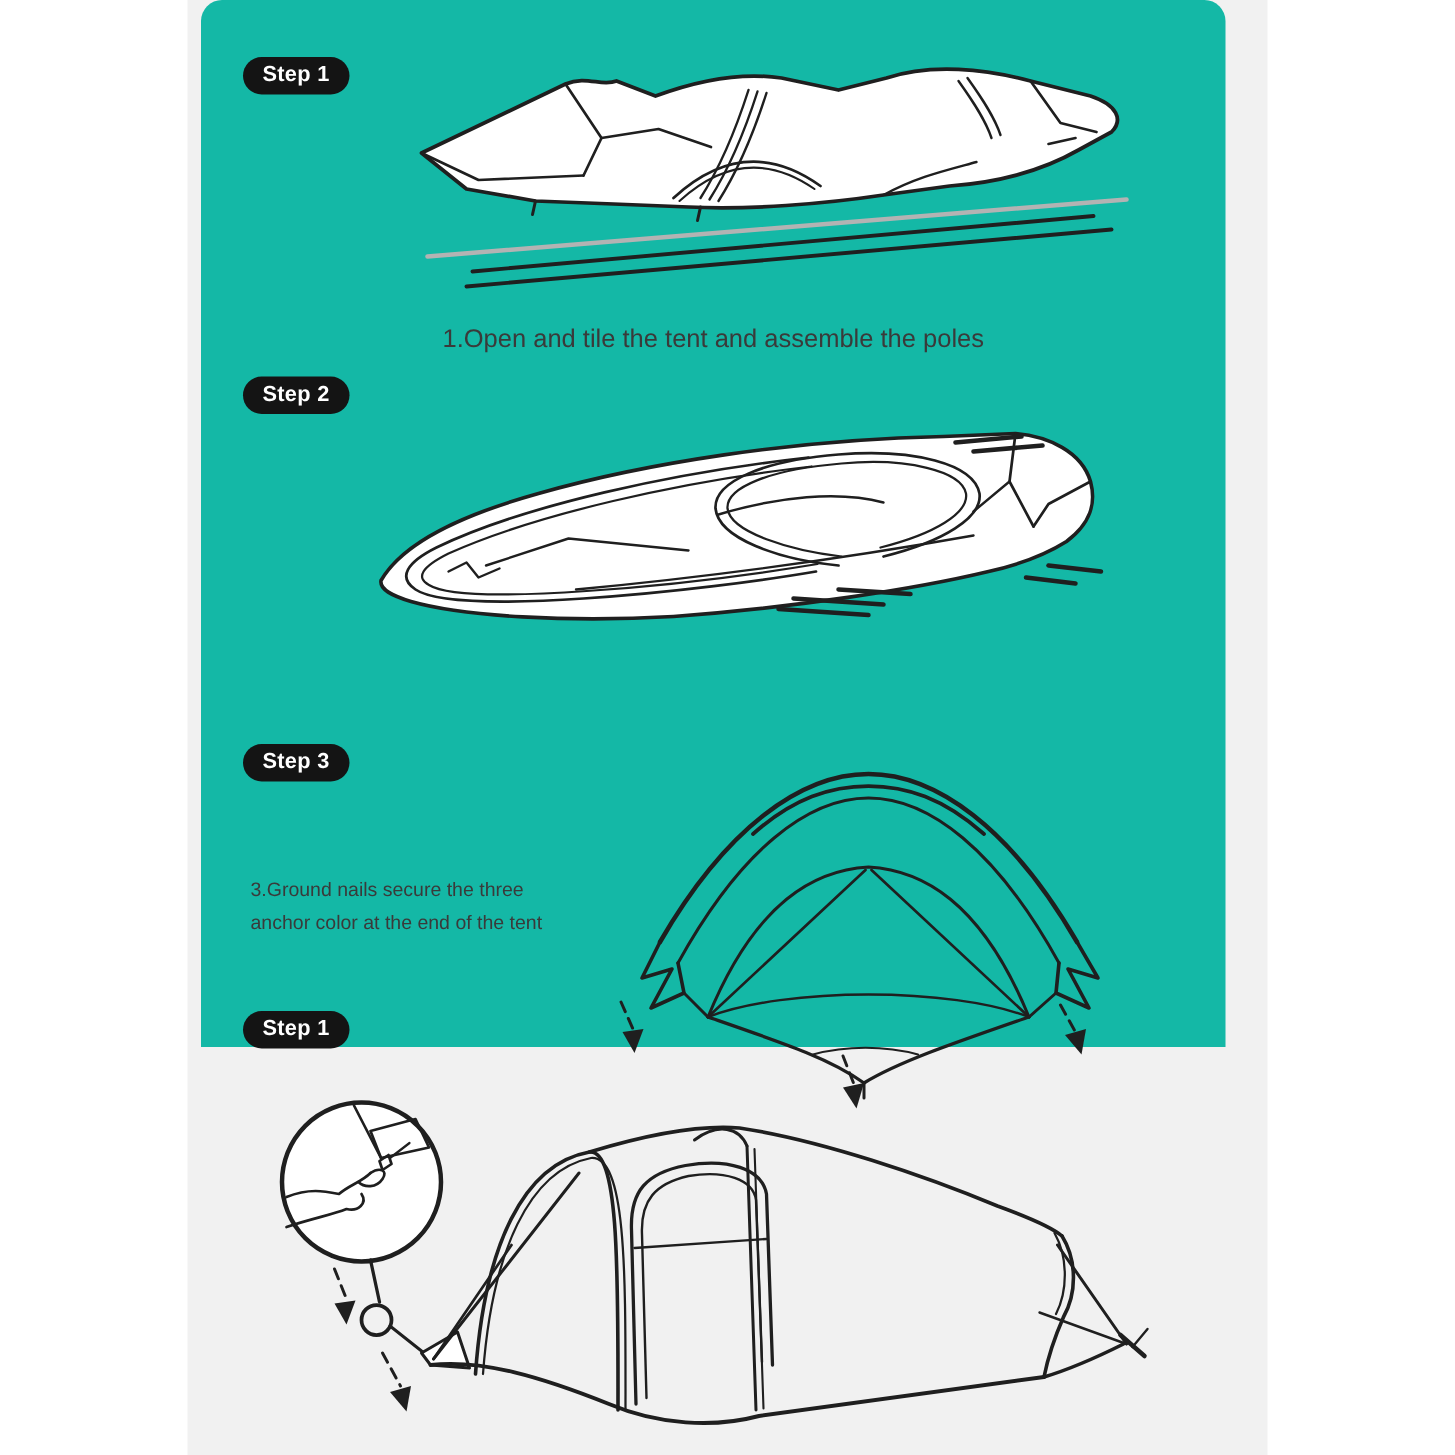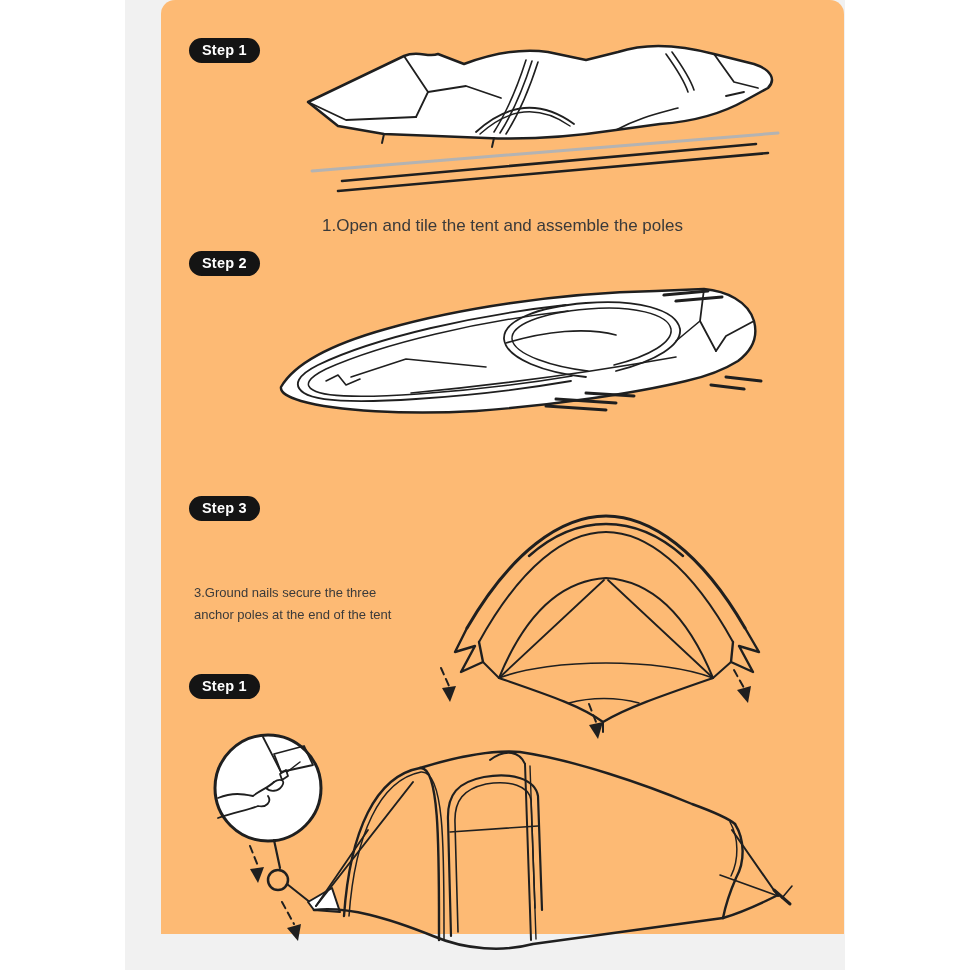--- a/index.html
+++ b/index.html
@@ -7,22 +7,22 @@
     width:970px;height:970px;position:relative;overflow:hidden;
     background:#ffffff;
     font-family:"Liberation Sans","DejaVu Sans",sans-serif;
     color:#3a3a3a;
   }
   .gutter-band{
     position:absolute;left:125px;top:0;width:720px;height:970px;
     background:#f1f1f1;
   }
   .content-card{
-    position:absolute;left:161px;top:0;width:683px;height:934px;
-    background:#fdba74;border-radius:14px 14px 0 0;
+    position:absolute;left:134px;top:0;width:683px;height:698px;
+    background:#14b8a6;border-radius:14px 14px 0 0;
   }
   .step-badge{
     position:absolute;
     background:#141414;color:#ffffff;
     font-weight:bold;font-size:14.5px;line-height:25px;
     padding:0 13px;border-radius:13px;
     letter-spacing:0.2px;
   }
   .caption{
     position:absolute;left:0;width:100%;
@@ -102,21 +102,21 @@
       <path class="ln" stroke-width="3" d="M470,96 L505,100"></path>
       <path class="ln" stroke-width="3" d="M455,104 L488,108"></path>
     </g>
   </svg>
 
 
   <div class="step-badge" style="left:28px;top:496px;">Step 3</div>
 
   <div class="side-caption" style="left:33px;top:582px;">
     <div>3.Ground nails secure the three</div>
-    <div>anchor poles at the end of the tent</div>
+    <div>anchor color at the end of the tent</div>
   </div>
 
   <svg style="left:260px;top:500px;" width="370" height="245" viewBox="0 0 370 245">
     <g>
       <path class="ln" stroke-width="3" d="M46,128 C90,52 140,16 185,16 C230,16 280,52 324,128"></path>
       <path class="ln" stroke-width="2" d="M58,142 C100,66 145,32 185,32 C225,32 270,66 312,142"></path>
       <path class="ln" stroke-width="2.5" d="M108,56 C135,32 160,24 185,24 C210,24 235,32 262,56"></path>
       <path class="ln" stroke-width="2.4" d="M46,128 L34,152 L54,146 L40,172 L62,162 L58,142"></path>
       <path class="ln" stroke-width="2.4" d="M324,128 L338,152 L318,146 L332,172 L310,162 L312,142"></path>
       <path class="ln" stroke-width="2" d="M78,178 C110,100 150,80 185,78 C220,80 260,100 292,178"></path>

